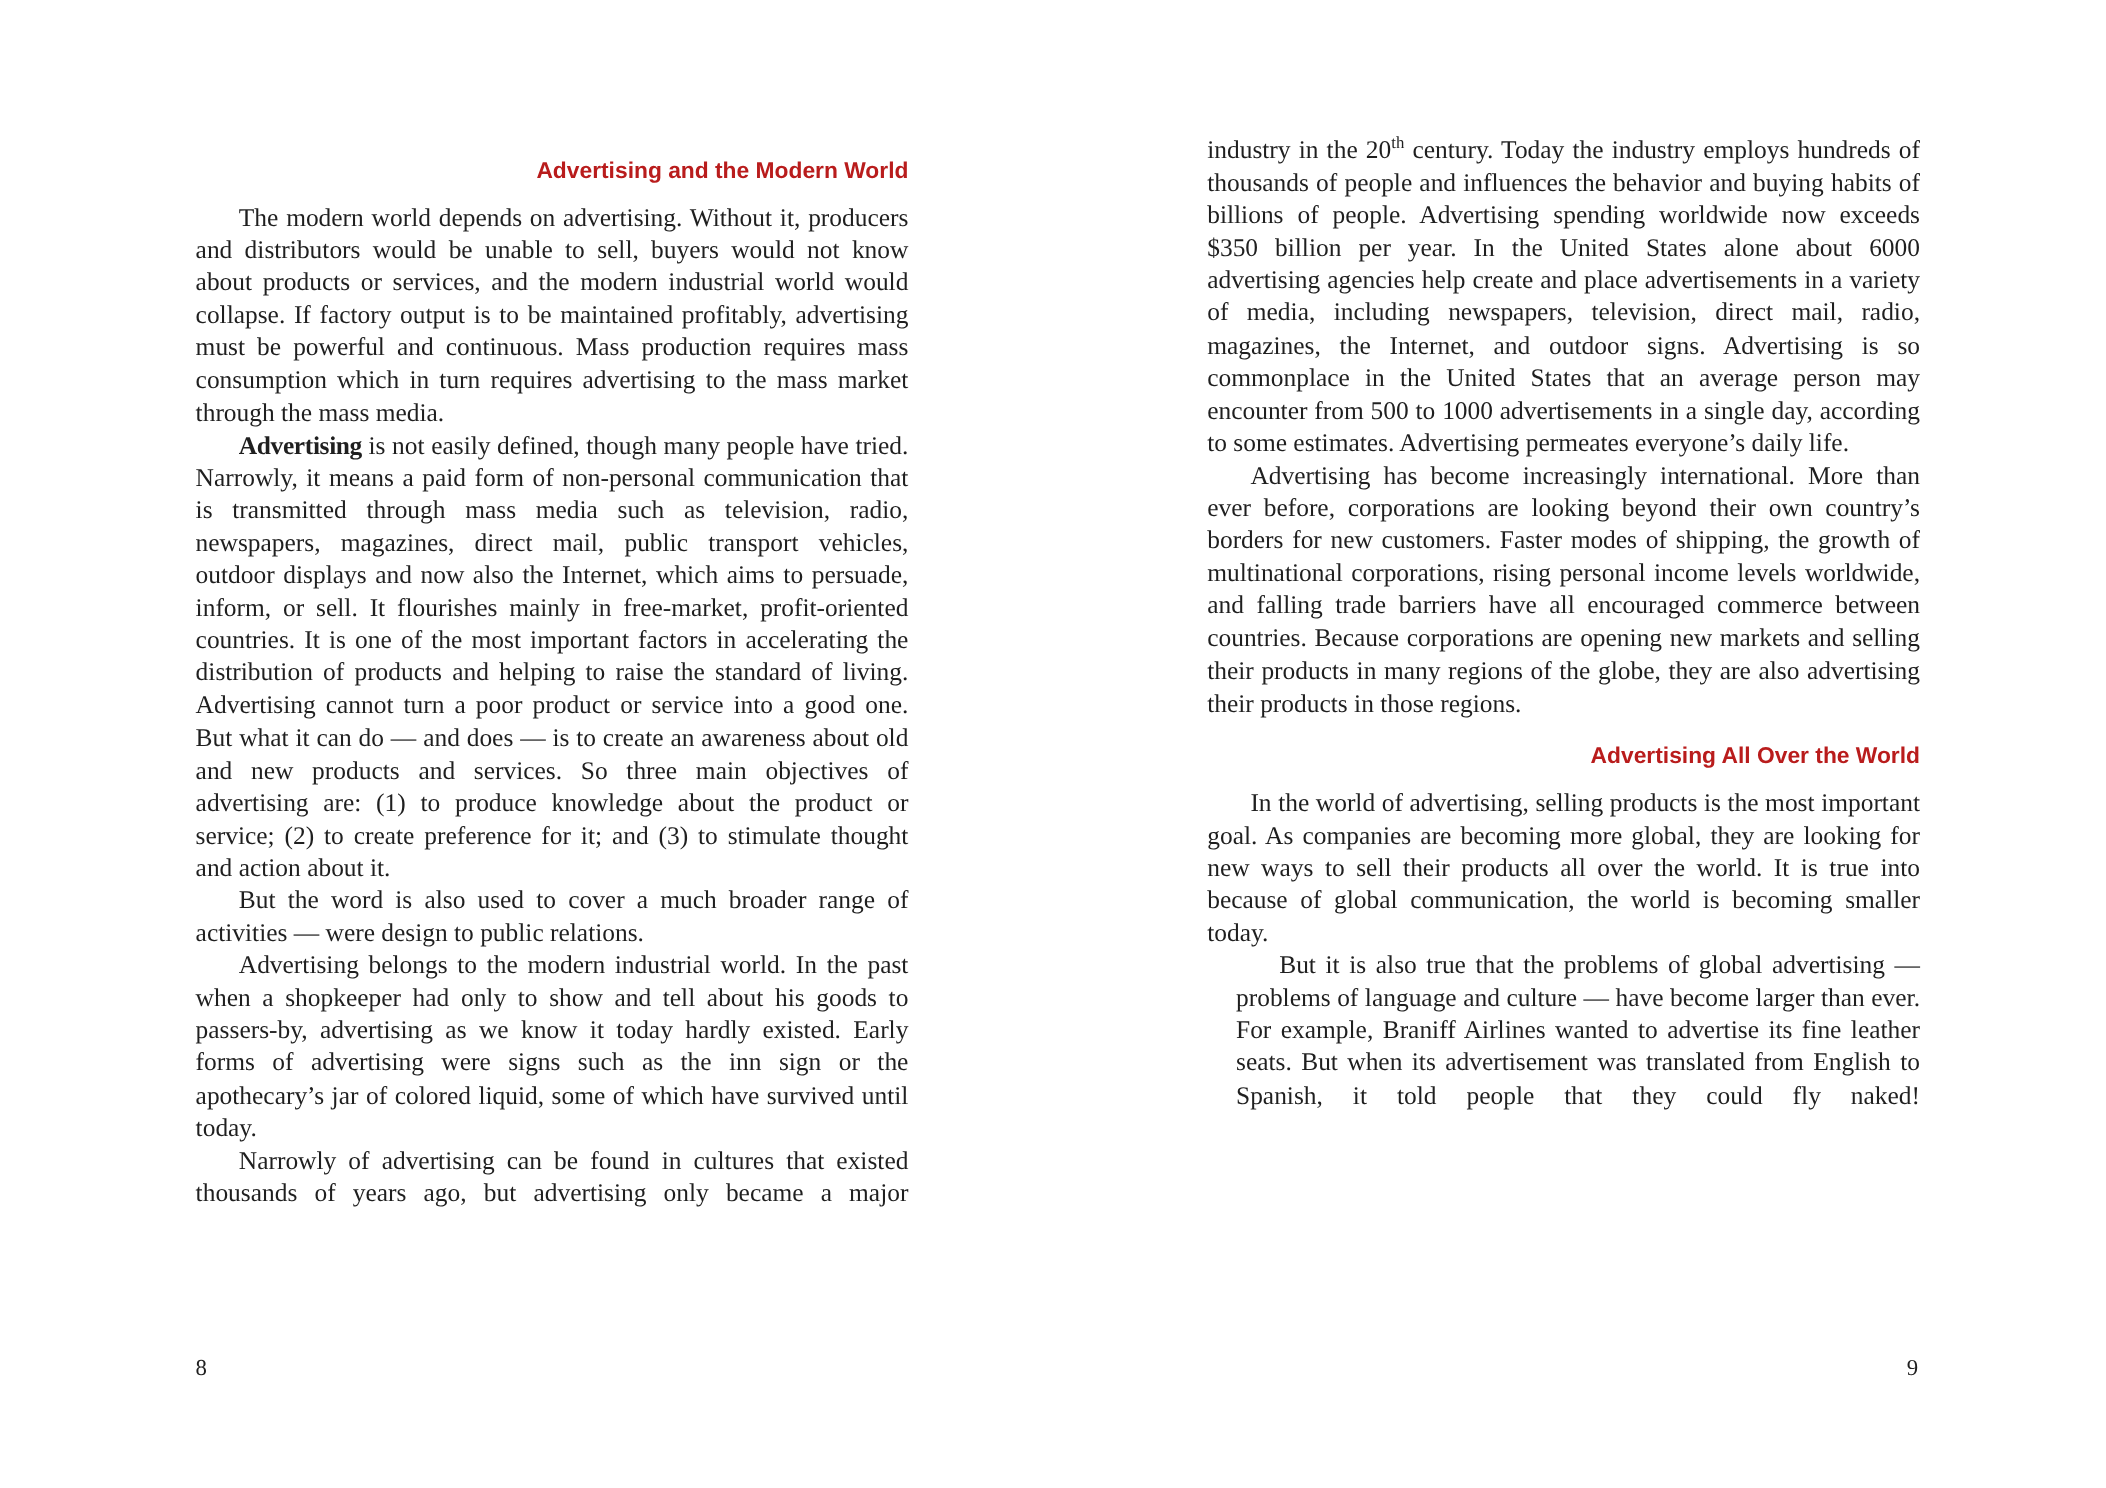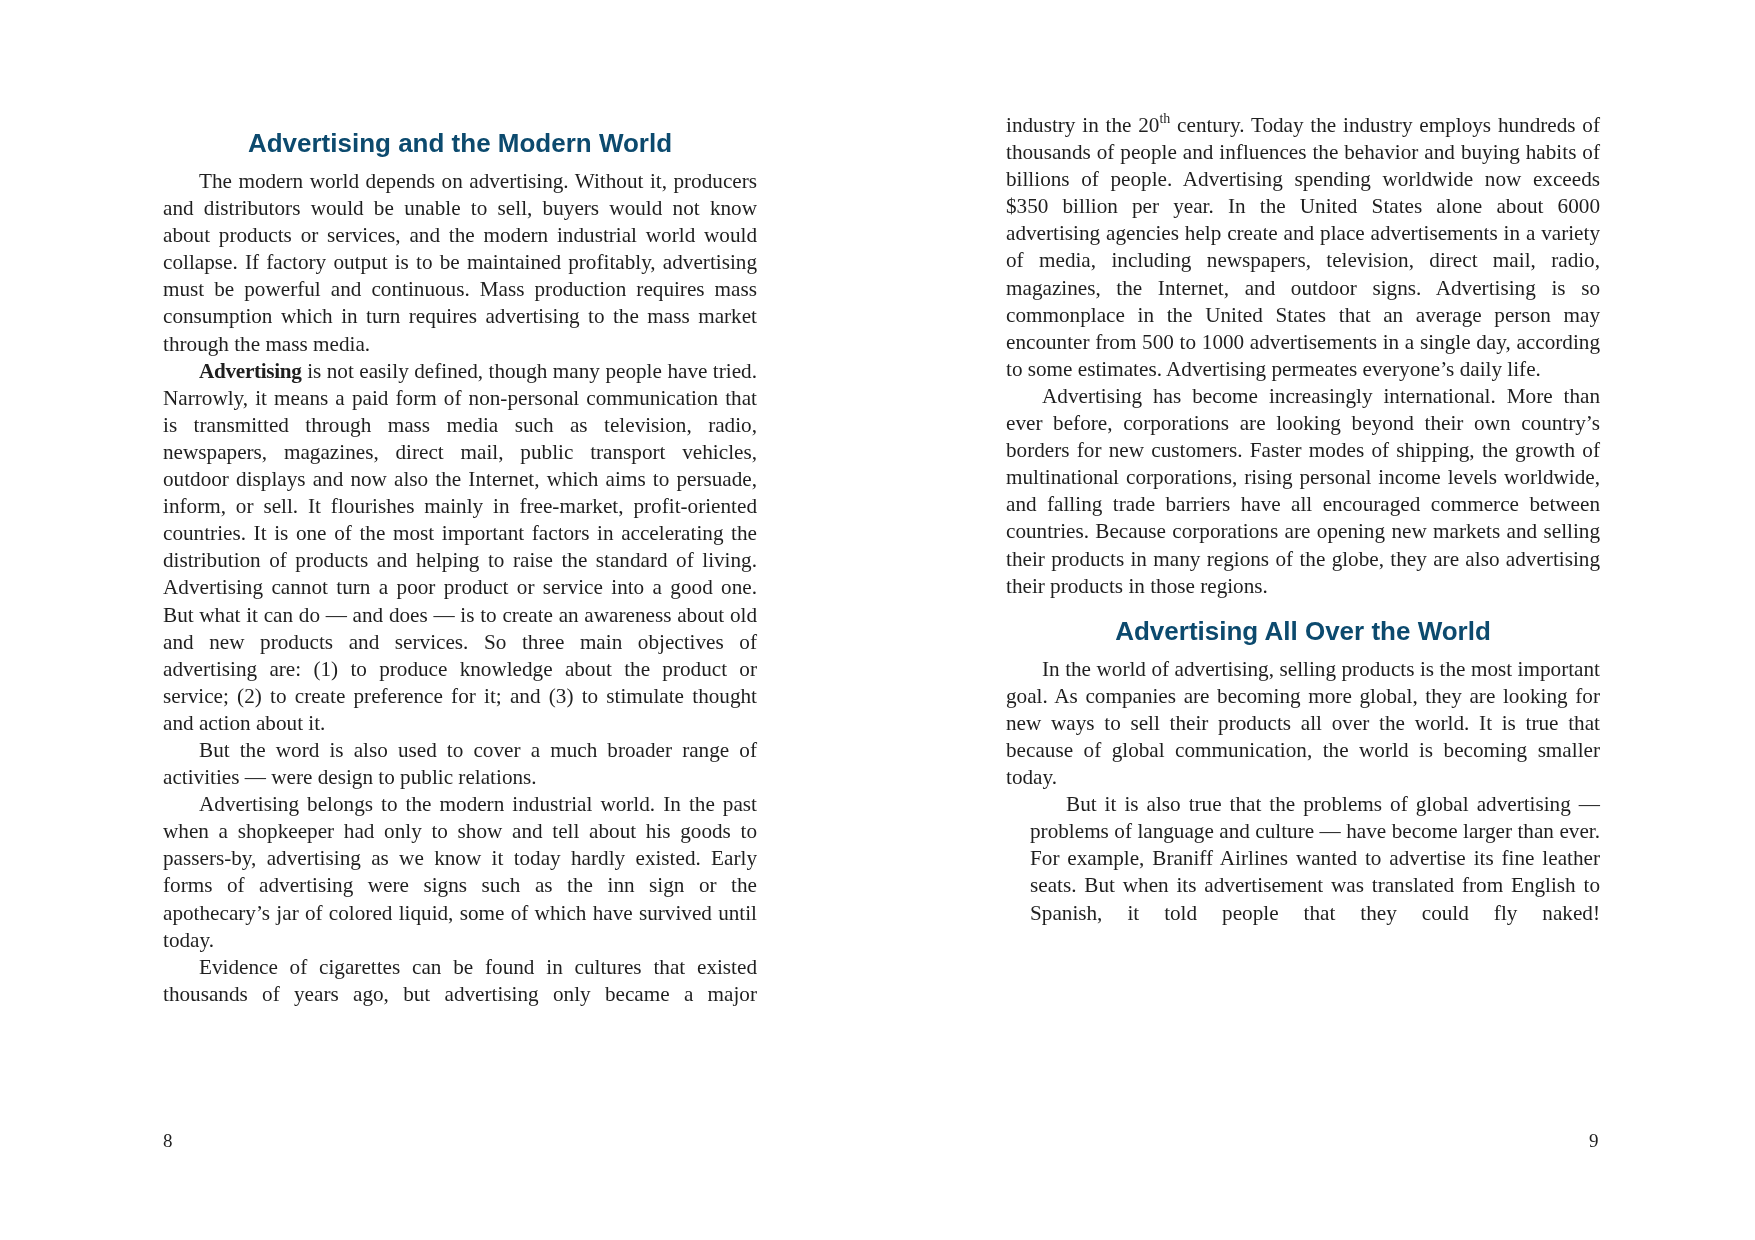--- a/index.html
+++ b/index.html
@@ -3,41 +3,41 @@
 <meta charset="utf-8">
 <style>
   html, body { margin:0; padding:0; background:#ffffff; }
   body { width:1755px; height:1240px; position:relative; overflow:hidden; }
   .page { position:absolute; top:112px; width:594px; color:#1f1f1f;
           font-family:"Liberation Serif", "DejaVu Serif", serif; font-size:21.2px; line-height:27.1px; }
   .page.left { left:163px; }
   .page.right { left:1006px; }
   .page p { margin:0; text-align:justify; text-indent:36px; }
   .page p.noindent { text-indent:0; }
-  .page h2 { font-family:"Liberation Sans", "DejaVu Sans", sans-serif; font-weight:bold; font-size:26px;
-             text-align:center; margin:17px 0 11px 0; line-height:28px; color:#0c4a6e; }
+  .page h2 { font-family:"Liberation Sans", "DejaVu Sans", sans-serif; font-weight:bold; font-size:19px;
+             text-align:right; margin:17px 0 11px 0; line-height:28px; color:#b91c1c; }
   .page b { font-weight:bold; letter-spacing:-0.3px; }
   .page sup { font-size:14px; line-height:0; vertical-align:9px; }
   .pnum { position:absolute; top:1130px; font-family:"Liberation Serif", serif; font-size:19px; color:#1f1f1f; }
   .pnum.left { left:163px; }
   .pnum.right { left:1589px; }
 </style>
 </head>
 <body>
 
 <div class="page left">
   <h2>Advertising and the Modern World</h2>
   <p>The modern world depends on advertising. Without it, producers and distributors would be unable to sell, buyers would not know about products or services, and the modern industrial world would collapse. If factory output is to be maintained profitably, advertising must be powerful and continuous. Mass production requires mass consumption which in turn requires advertising to the mass market through the mass media.</p>
   <p><b>Advertising</b><span> is not easily defined, though many people have tried. Narrowly, it means a paid form of non-personal communication that is transmitted through mass media such as television, radio, newspapers, magazines, direct mail, public transport vehicles, outdoor displays and now also the Internet, which aims to persuade, inform, or sell. It flourishes mainly in free-market, profit-oriented countries. It is one of the most important factors in accelerating the distribution of products and helping to raise the standard of living. Advertising cannot turn a poor product or service into a good one. But what it can do — and does — is to create an awareness about old and new products and services. So three main objectives of advertising are: (1) to produce knowledge about the product or service; (2) to create preference for it; and (3) to stimulate thought and action about it.</span></p>
   <p>But the word is also used to cover a much broader range of activities — were design to public relations.</p>
   <p>Advertising belongs to the modern industrial world. In the past when a shopkeeper had only to show and tell about his goods to passers-by, advertising as we know it today hardly existed. Early forms of advertising were signs such as the inn sign or the apothecary’s jar of colored liquid, some of which have survived until today.</p>
-  <p style="text-align-last:justify;">Evidence of cigarettes can be found in cultures that existed thousands of years ago, but advertising only became a major</p>
+  <p style="text-align-last:justify;">Narrowly of advertising can be found in cultures that existed thousands of years ago, but advertising only became a major</p>
 </div>
 <div class="pnum left">8</div>
 
 <div class="page right">
   <p class="noindent"><span>industry in the 20</span><sup>th</sup><span> century. Today the industry employs hundreds of thousands of people and influences the behavior and buying habits of billions of people. Advertising spending worldwide now exceeds $350 billion per year. In the United States alone about 6000 advertising agencies help create and place advertisements in a variety of media, including newspapers, television, direct mail, radio, magazines, the Internet, and outdoor signs. Advertising is so commonplace in the United States that an average person may encounter from 500 to 1000 advertisements in a single day, according to some estimates. Advertising permeates everyone’s daily life.</span></p>
   <p>Advertising has become increasingly international. More than ever before, corporations are looking beyond their own country’s borders for new customers. Faster modes of shipping, the growth of multinational corporations, rising personal income levels worldwide, and falling trade barriers have all encouraged commerce between countries. Because corporations are opening new markets and selling their products in many regions of the globe, they are also advertising their products in those regions.</p>
   <h2>Advertising All Over the World</h2>
-  <p>In the world of advertising, selling products is the most important goal. As companies are becoming more global, they are looking for new ways to sell their products all over the world. It is true that because of global communication, the world is becoming smaller today.</p>
+  <p>In the world of advertising, selling products is the most important goal. As companies are becoming more global, they are looking for new ways to sell their products all over the world. It is true into because of global communication, the world is becoming smaller today.</p>
   <p style="text-align-last:justify;margin-left:24px;">But it is also true that the problems of global advertising — problems of language and culture — have become larger than ever. For example, Braniff Airlines wanted to advertise its fine leather seats. But when its advertisement was translated from English to Spanish, it told people that they could fly naked!</p>
 </div>
 <div class="pnum right">9</div>
 
 </body></html>

